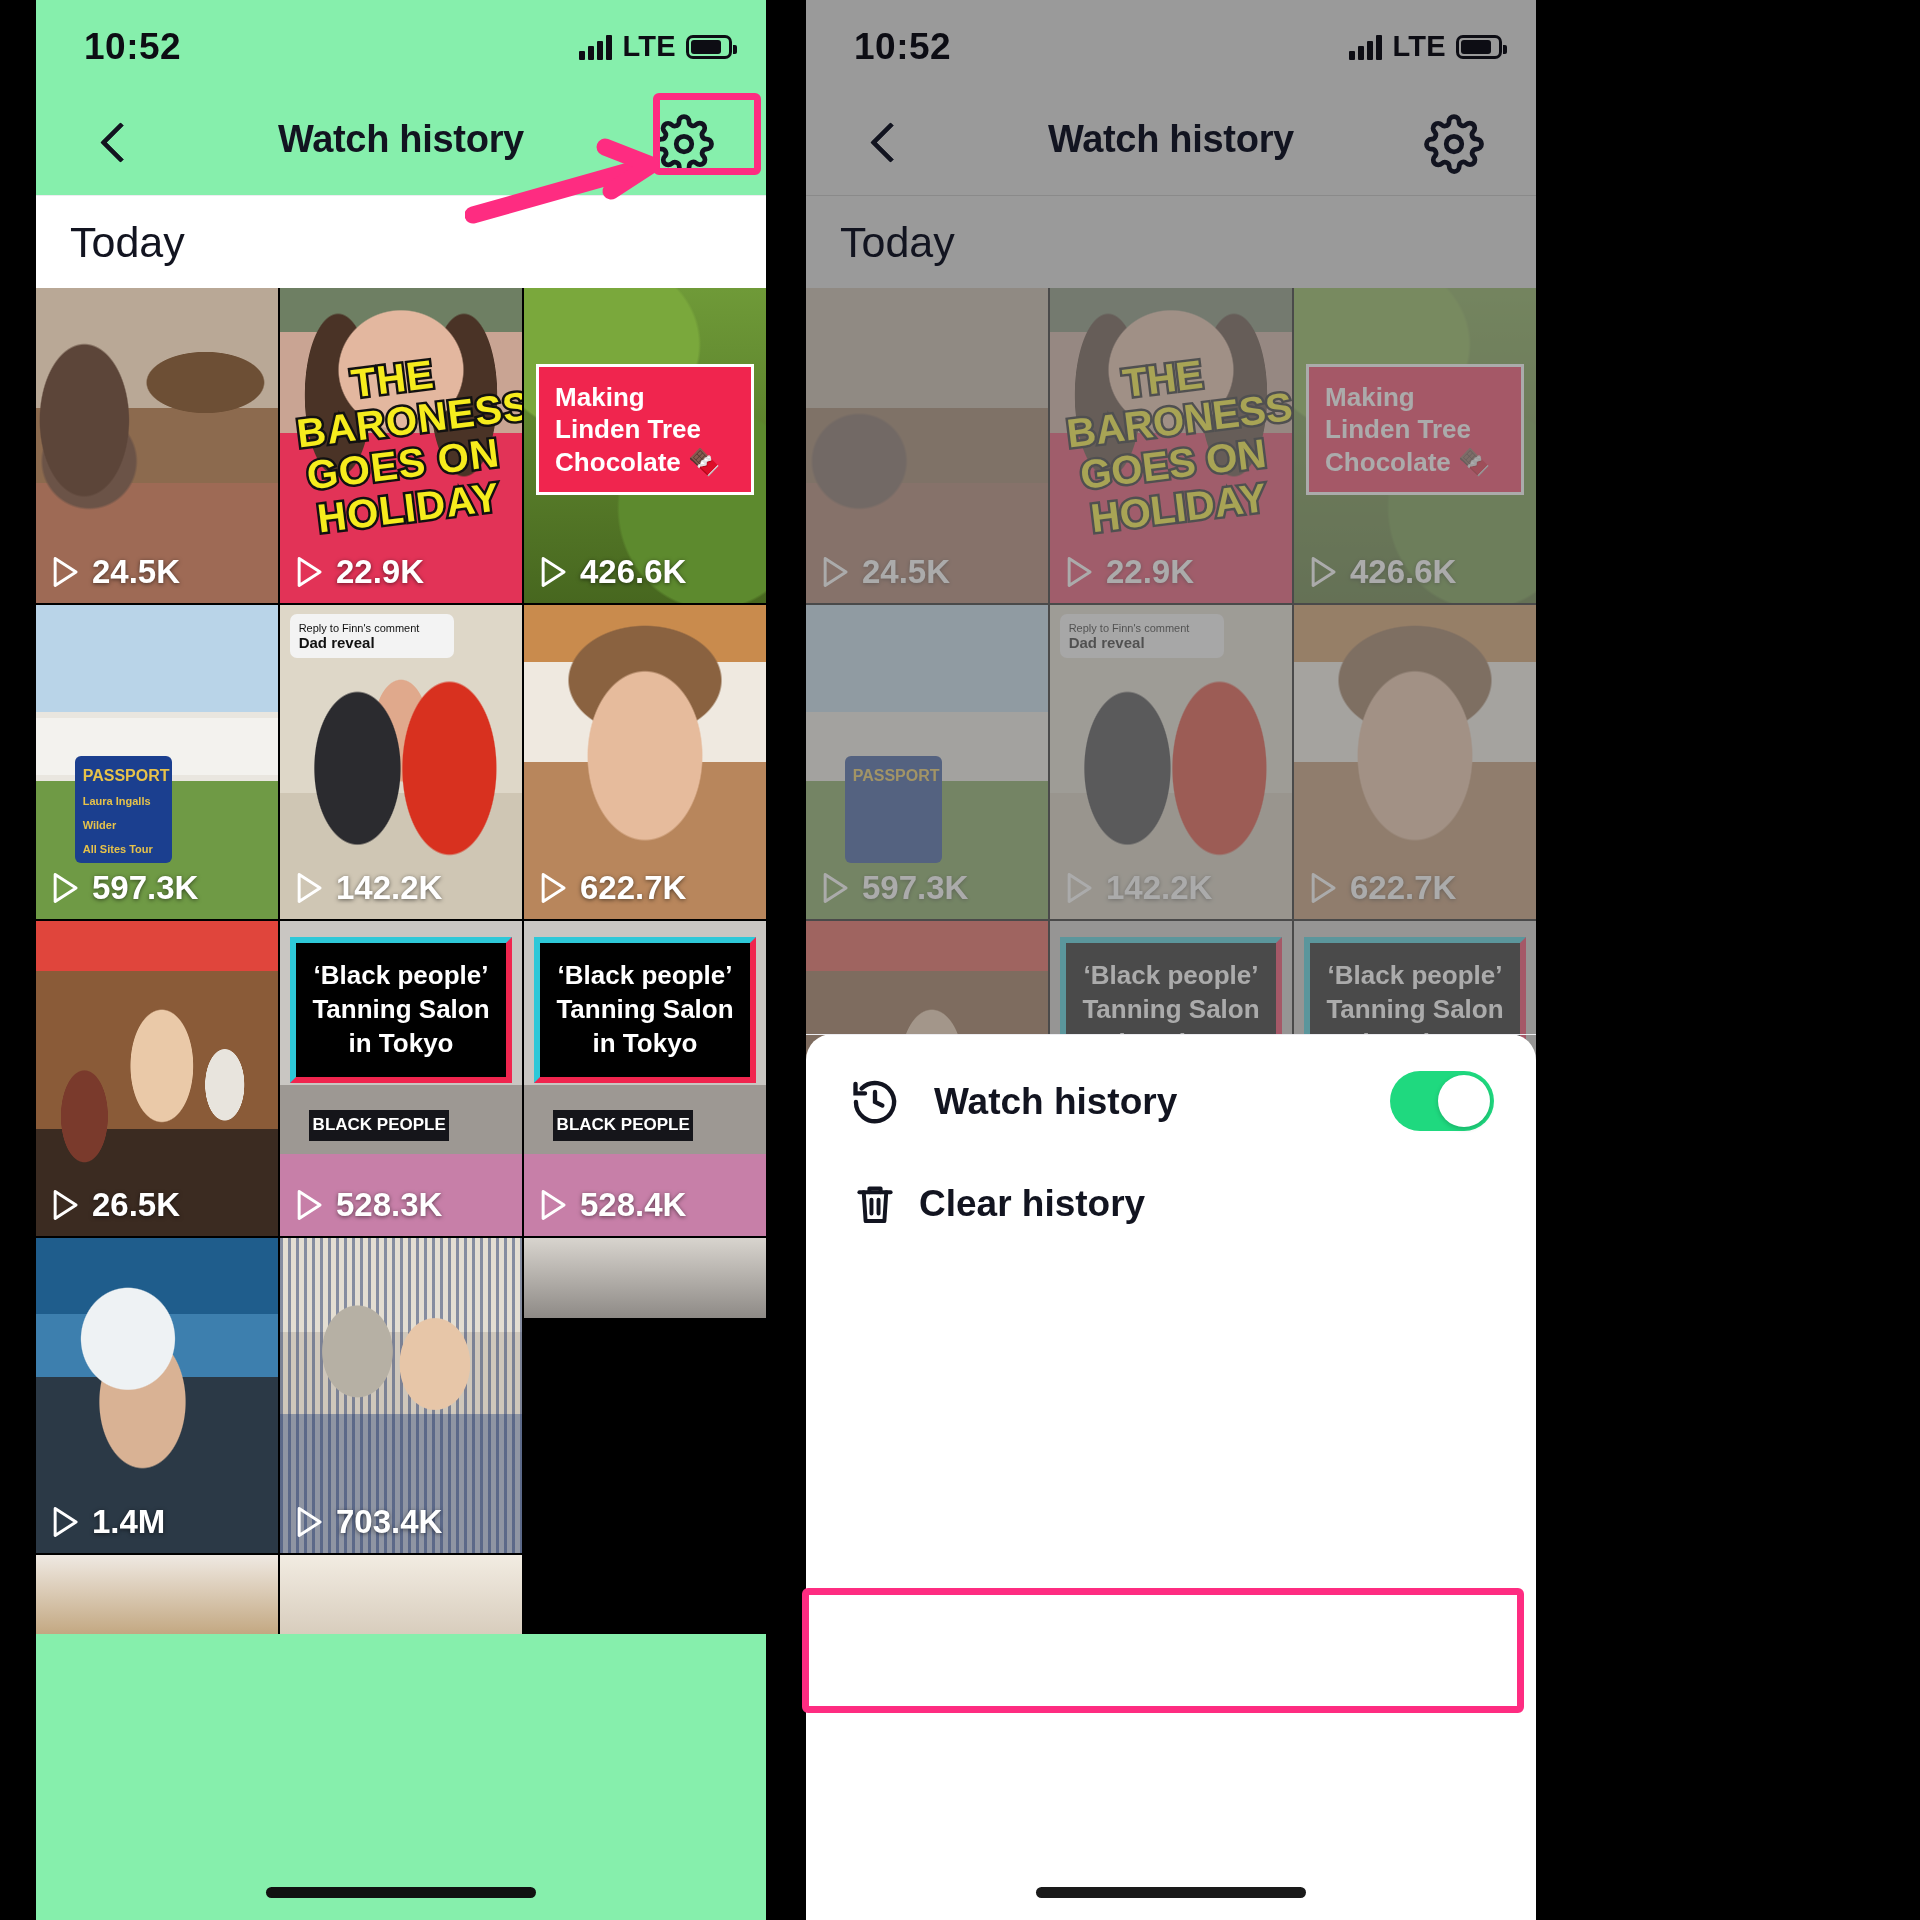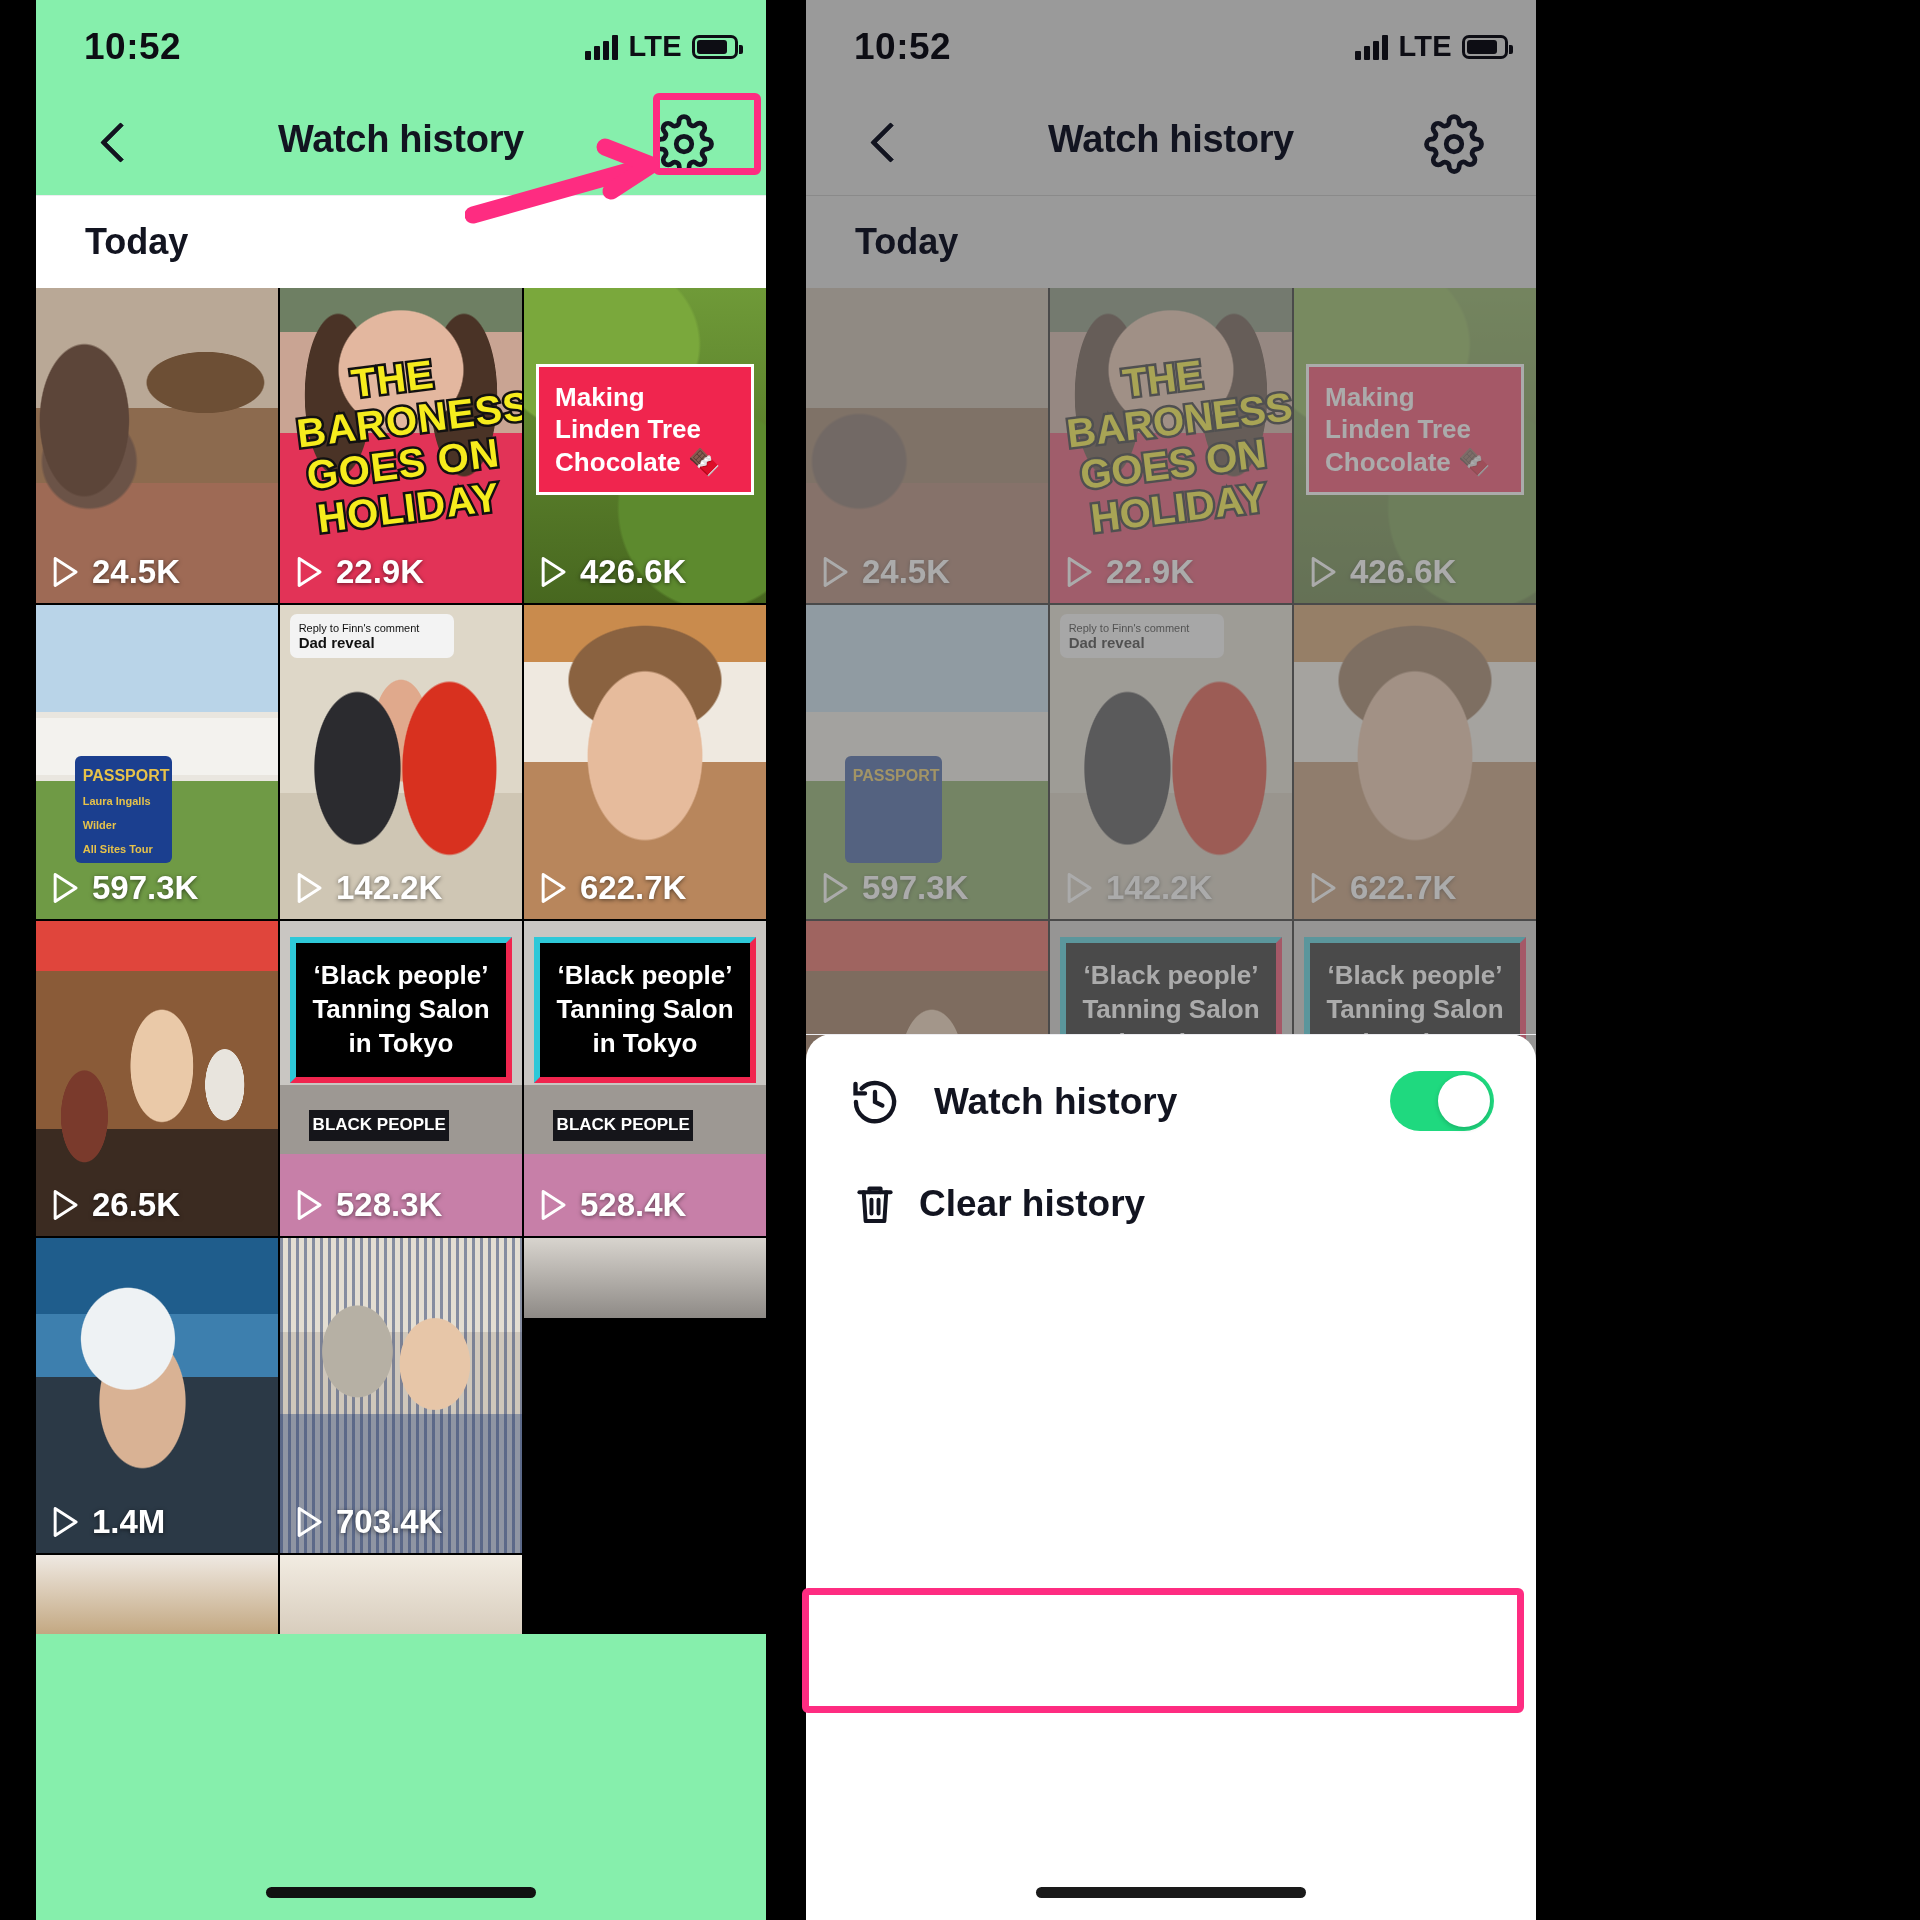--- a/index.html
+++ b/index.html
@@ -15,21 +15,21 @@
   .panel { position: absolute; top: 0; height: 1920px; width: 730px; overflow: hidden; background: #86efac; }
   .panel.left  { left: 36px; }
   .panel.right { left: 806px; }
 
   
   .statusbar { position: relative; height: 92px; width: 100%; }
   .sb-time {
     position: absolute; left: 48px; top: 26px;
     font-size: 37px; font-weight: 700; letter-spacing: .5px; color: #0d0d14;
   }
-  .sb-right { position: absolute; right: 28px; top: 30px; display: flex; align-items: center; gap: 10px; }
+  .sb-right { position: absolute; right: 34px; top: 30px; display: flex; align-items: center; gap: 10px; }
   .sig { display: flex; align-items: flex-end; gap: 3px; height: 26px; }
   .sig i { display: block; width: 6px; background: #0d0d14; border-radius: 1px; }
   .sig i:nth-child(1) { height: 9px; }
   .sig i:nth-child(2) { height: 14px; }
   .sig i:nth-child(3) { height: 19px; }
   .sig i:nth-child(4) { height: 25px; }
   .lte { font-size: 29px; font-weight: 700; color: #0d0d14; letter-spacing: .3px; }
   .batt { position: relative; width: 46px; height: 24px; border: 3px solid #0d0d14; border-radius: 7px; }
   .batt::after { content: ""; position: absolute; right: -8px; top: 7px; width: 4px; height: 9px; background: #0d0d14; border-radius: 0 2px 2px 0; }
   .batt i { position: absolute; left: 2px; top: 2px; bottom: 2px; width: 75%; background: #0d0d14; border-radius: 3px; display: block; }
@@ -42,22 +42,22 @@
     width: 24px; height: 24px; border-left: 5px solid #121420; border-bottom: 5px solid #121420;
     transform: rotate(45deg); border-radius: 2px;
   }
   .nav-title {
     position: absolute; left: 0; right: 0; top: 26px; text-align: center;
     font-size: 38px; font-weight: 700; color: #121420; letter-spacing: -.3px;
   }
   .nav-gear { position: absolute; right: 52px; top: 22px; width: 60px; height: 60px; cursor: pointer; }
 
   
-  .today-bar { height: 92px; display: flex; align-items: center; padding-left: 49px;
-    font-size: 36px; font-weight: 700; color: #121420; background: #fff; }
+  .today-bar { height: 92px; display: flex; align-items: center; padding-left: 34px;
+    font-size: 43px; font-weight: 400; color: #121420; background: #fff; }
 
   
   .grid { display: grid; grid-template-columns: repeat(3, 1fr); gap: 2px; background: #000; }
   .cell { position: relative; width: 100%; aspect-ratio: 243 / 316; overflow: hidden; background: #222; }
   .cell .bg { position: absolute; inset: 0; }
   .views { position: absolute; left: 14px; bottom: 12px; display: flex; align-items: center; gap: 12px;
     font-size: 33px; font-weight: 700; color: #fff; text-shadow: 0 1px 4px rgba(0,0,0,.55); }
   .play-wrap { position: relative; width: 30px; height: 32px; }
   .play-wrap svg { position: absolute; left: 0; top: 0; }
 

